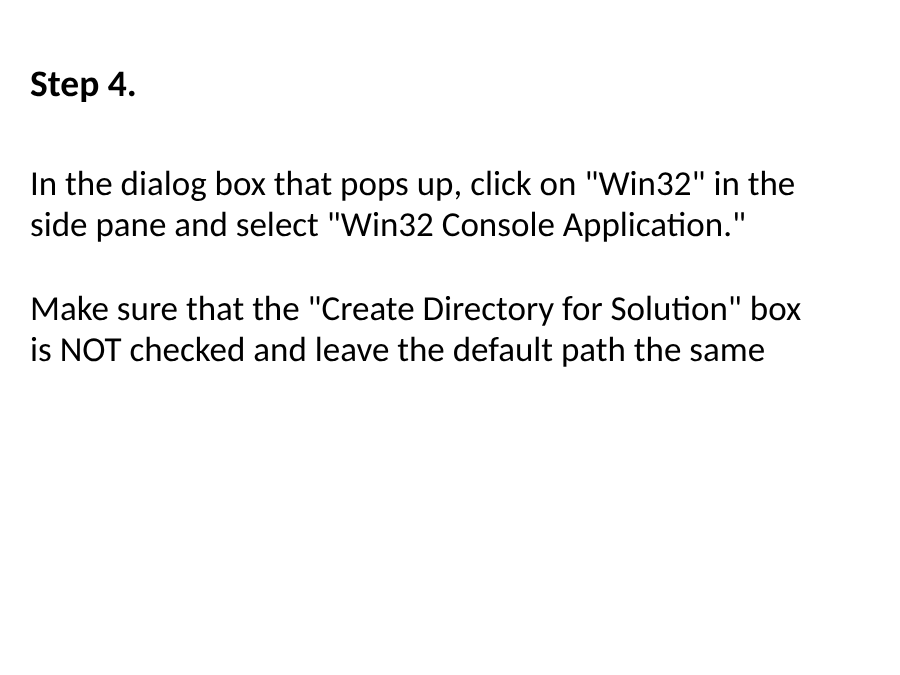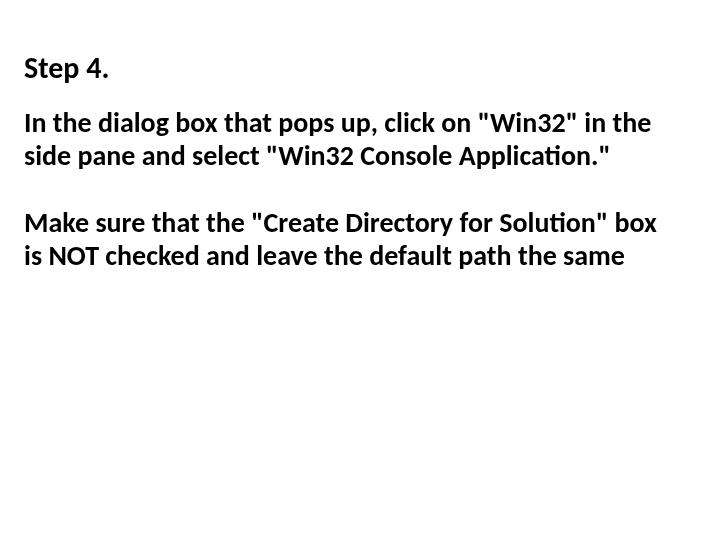--- a/index.html
+++ b/index.html
@@ -8,24 +8,24 @@
       height: 540px;
       background: #fff;
       font-family: Calibri, "Segoe UI", Arial, sans-serif;
       color: #000;
       padding: 50px 36px 0 24px;
     }
     .step-heading {
       font-weight: 700;
       font-size: 30px;
       line-height: 1.2;
-      margin-bottom: 20px;
+      margin-bottom: 44px;
     }
     .para {
-      font-weight: 700;
+      font-weight: 400;
       font-size: 28px;
       line-height: 1.18;
       margin-bottom: 34px;
       max-width: 640px;
     }
     .para:last-child { margin-bottom: 0; }
   </style>
 </head>
 <body>
 

